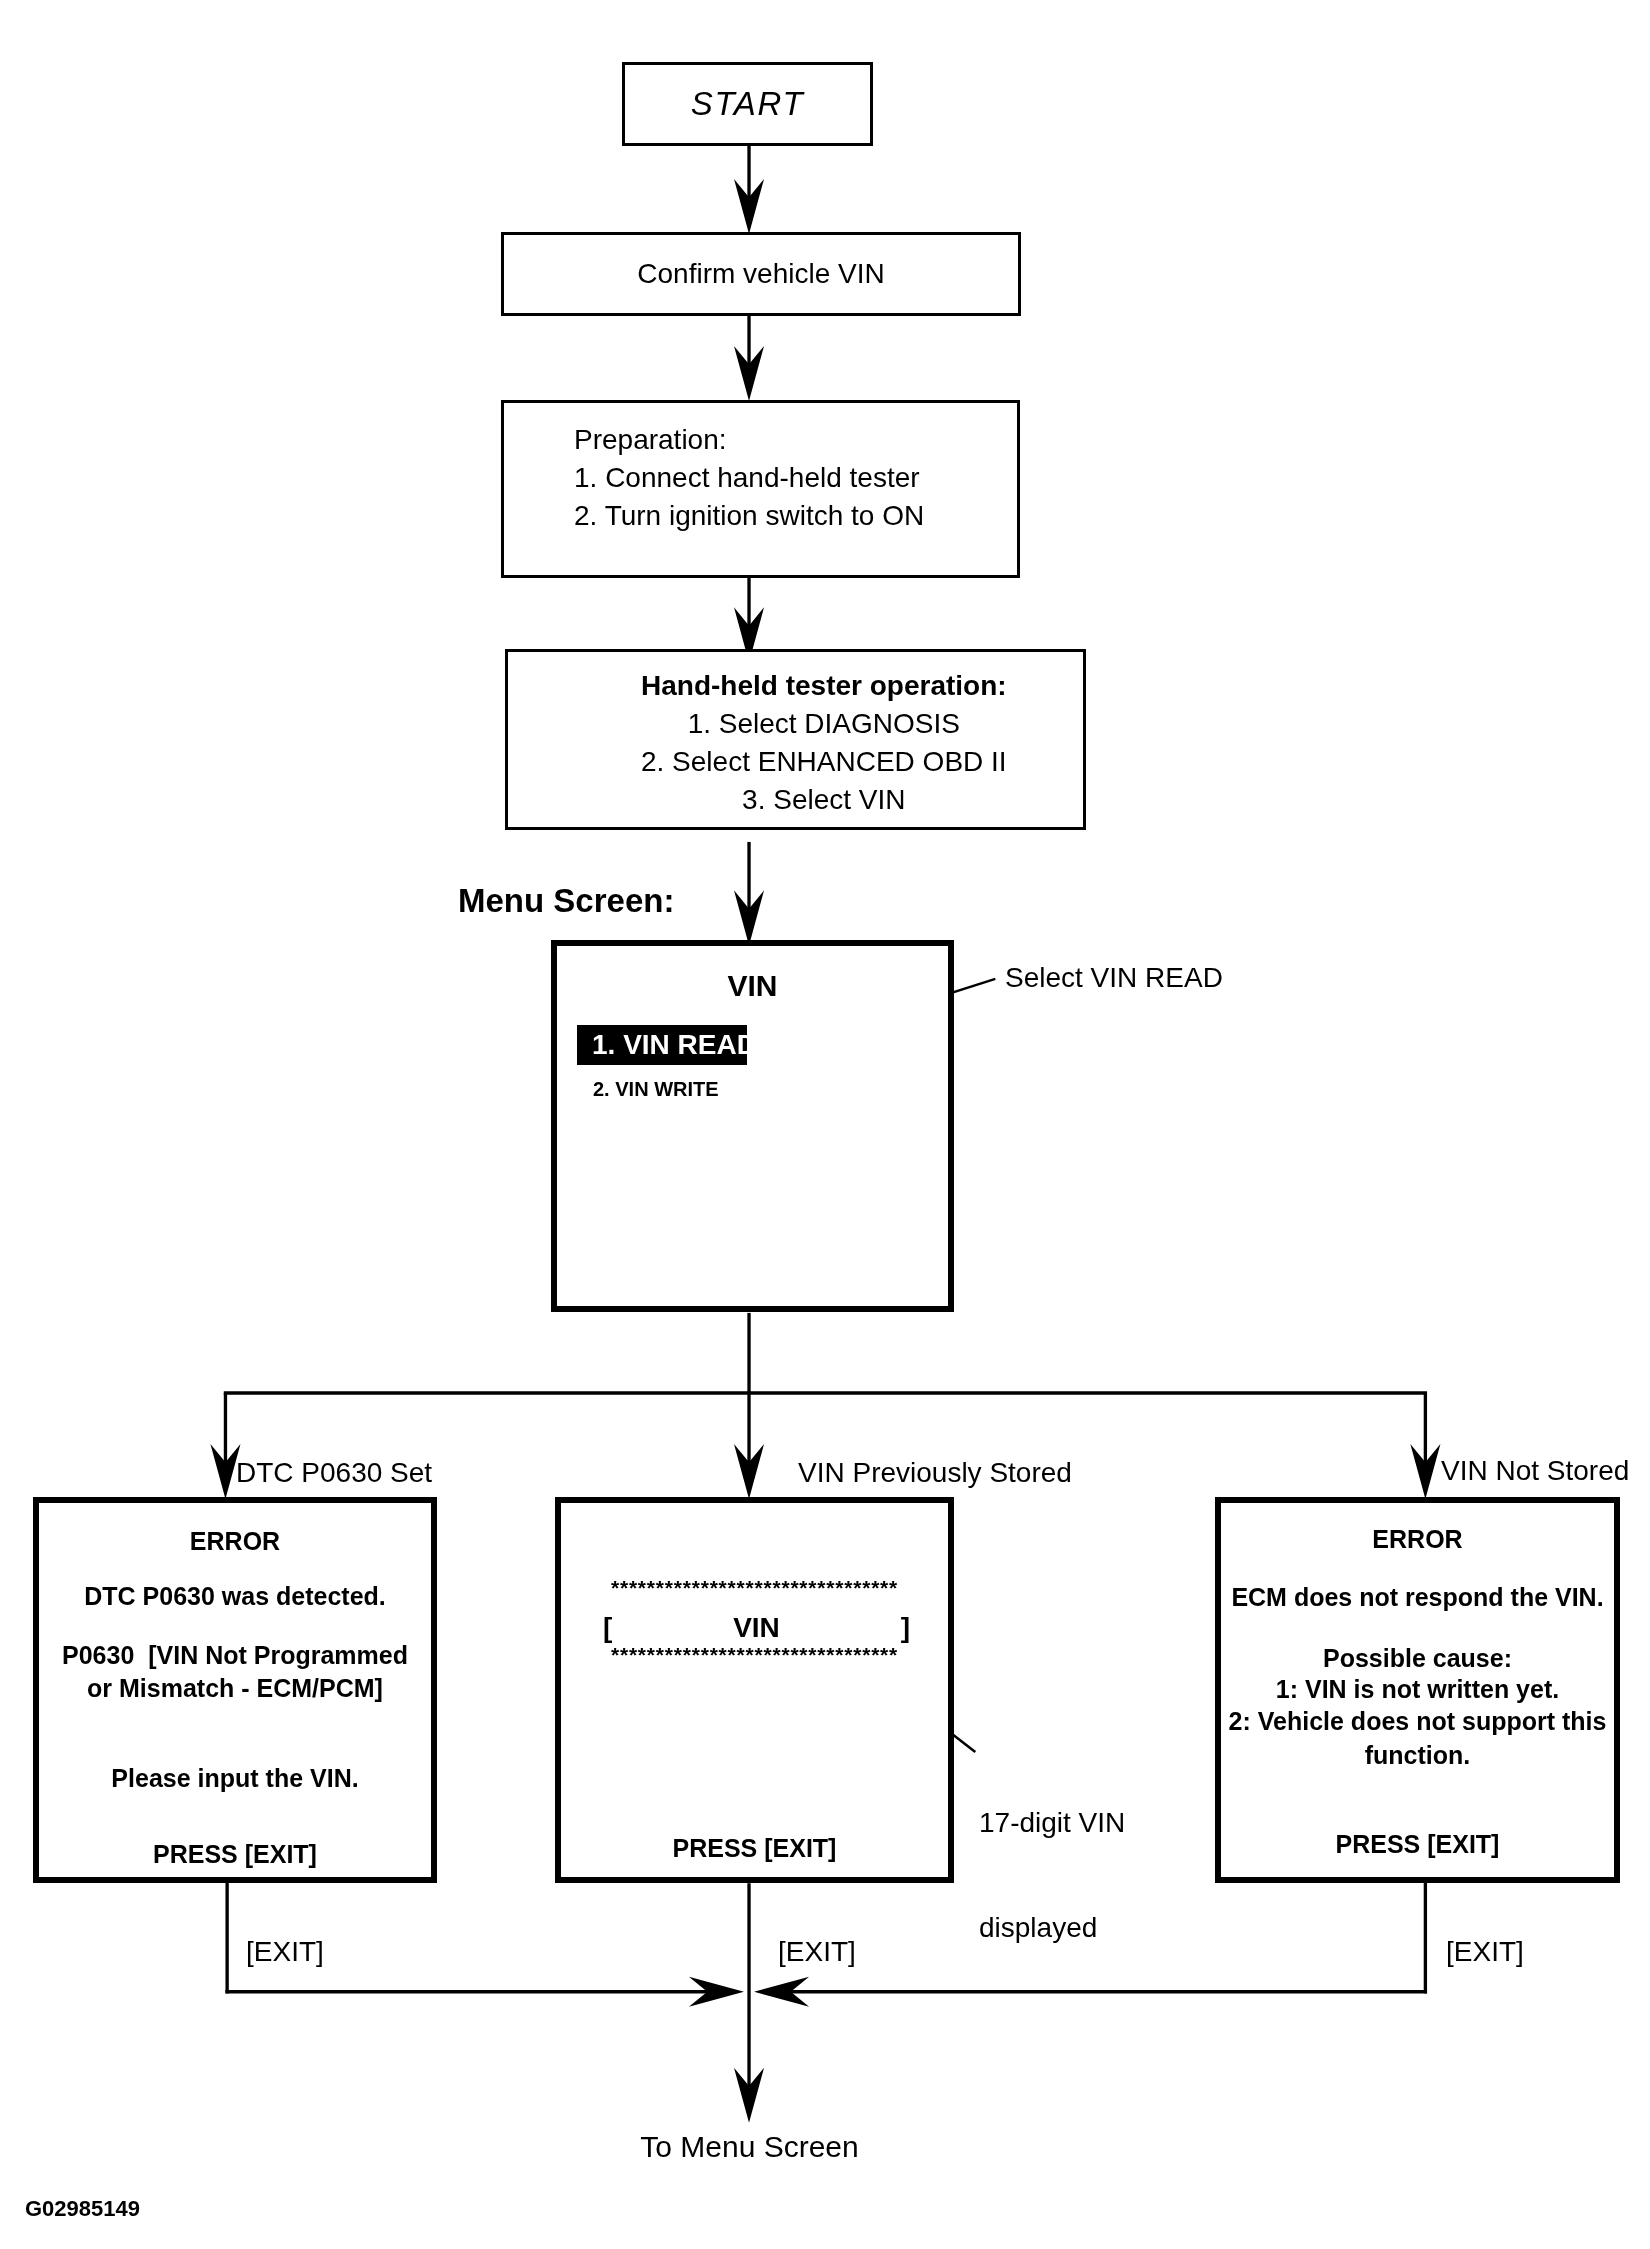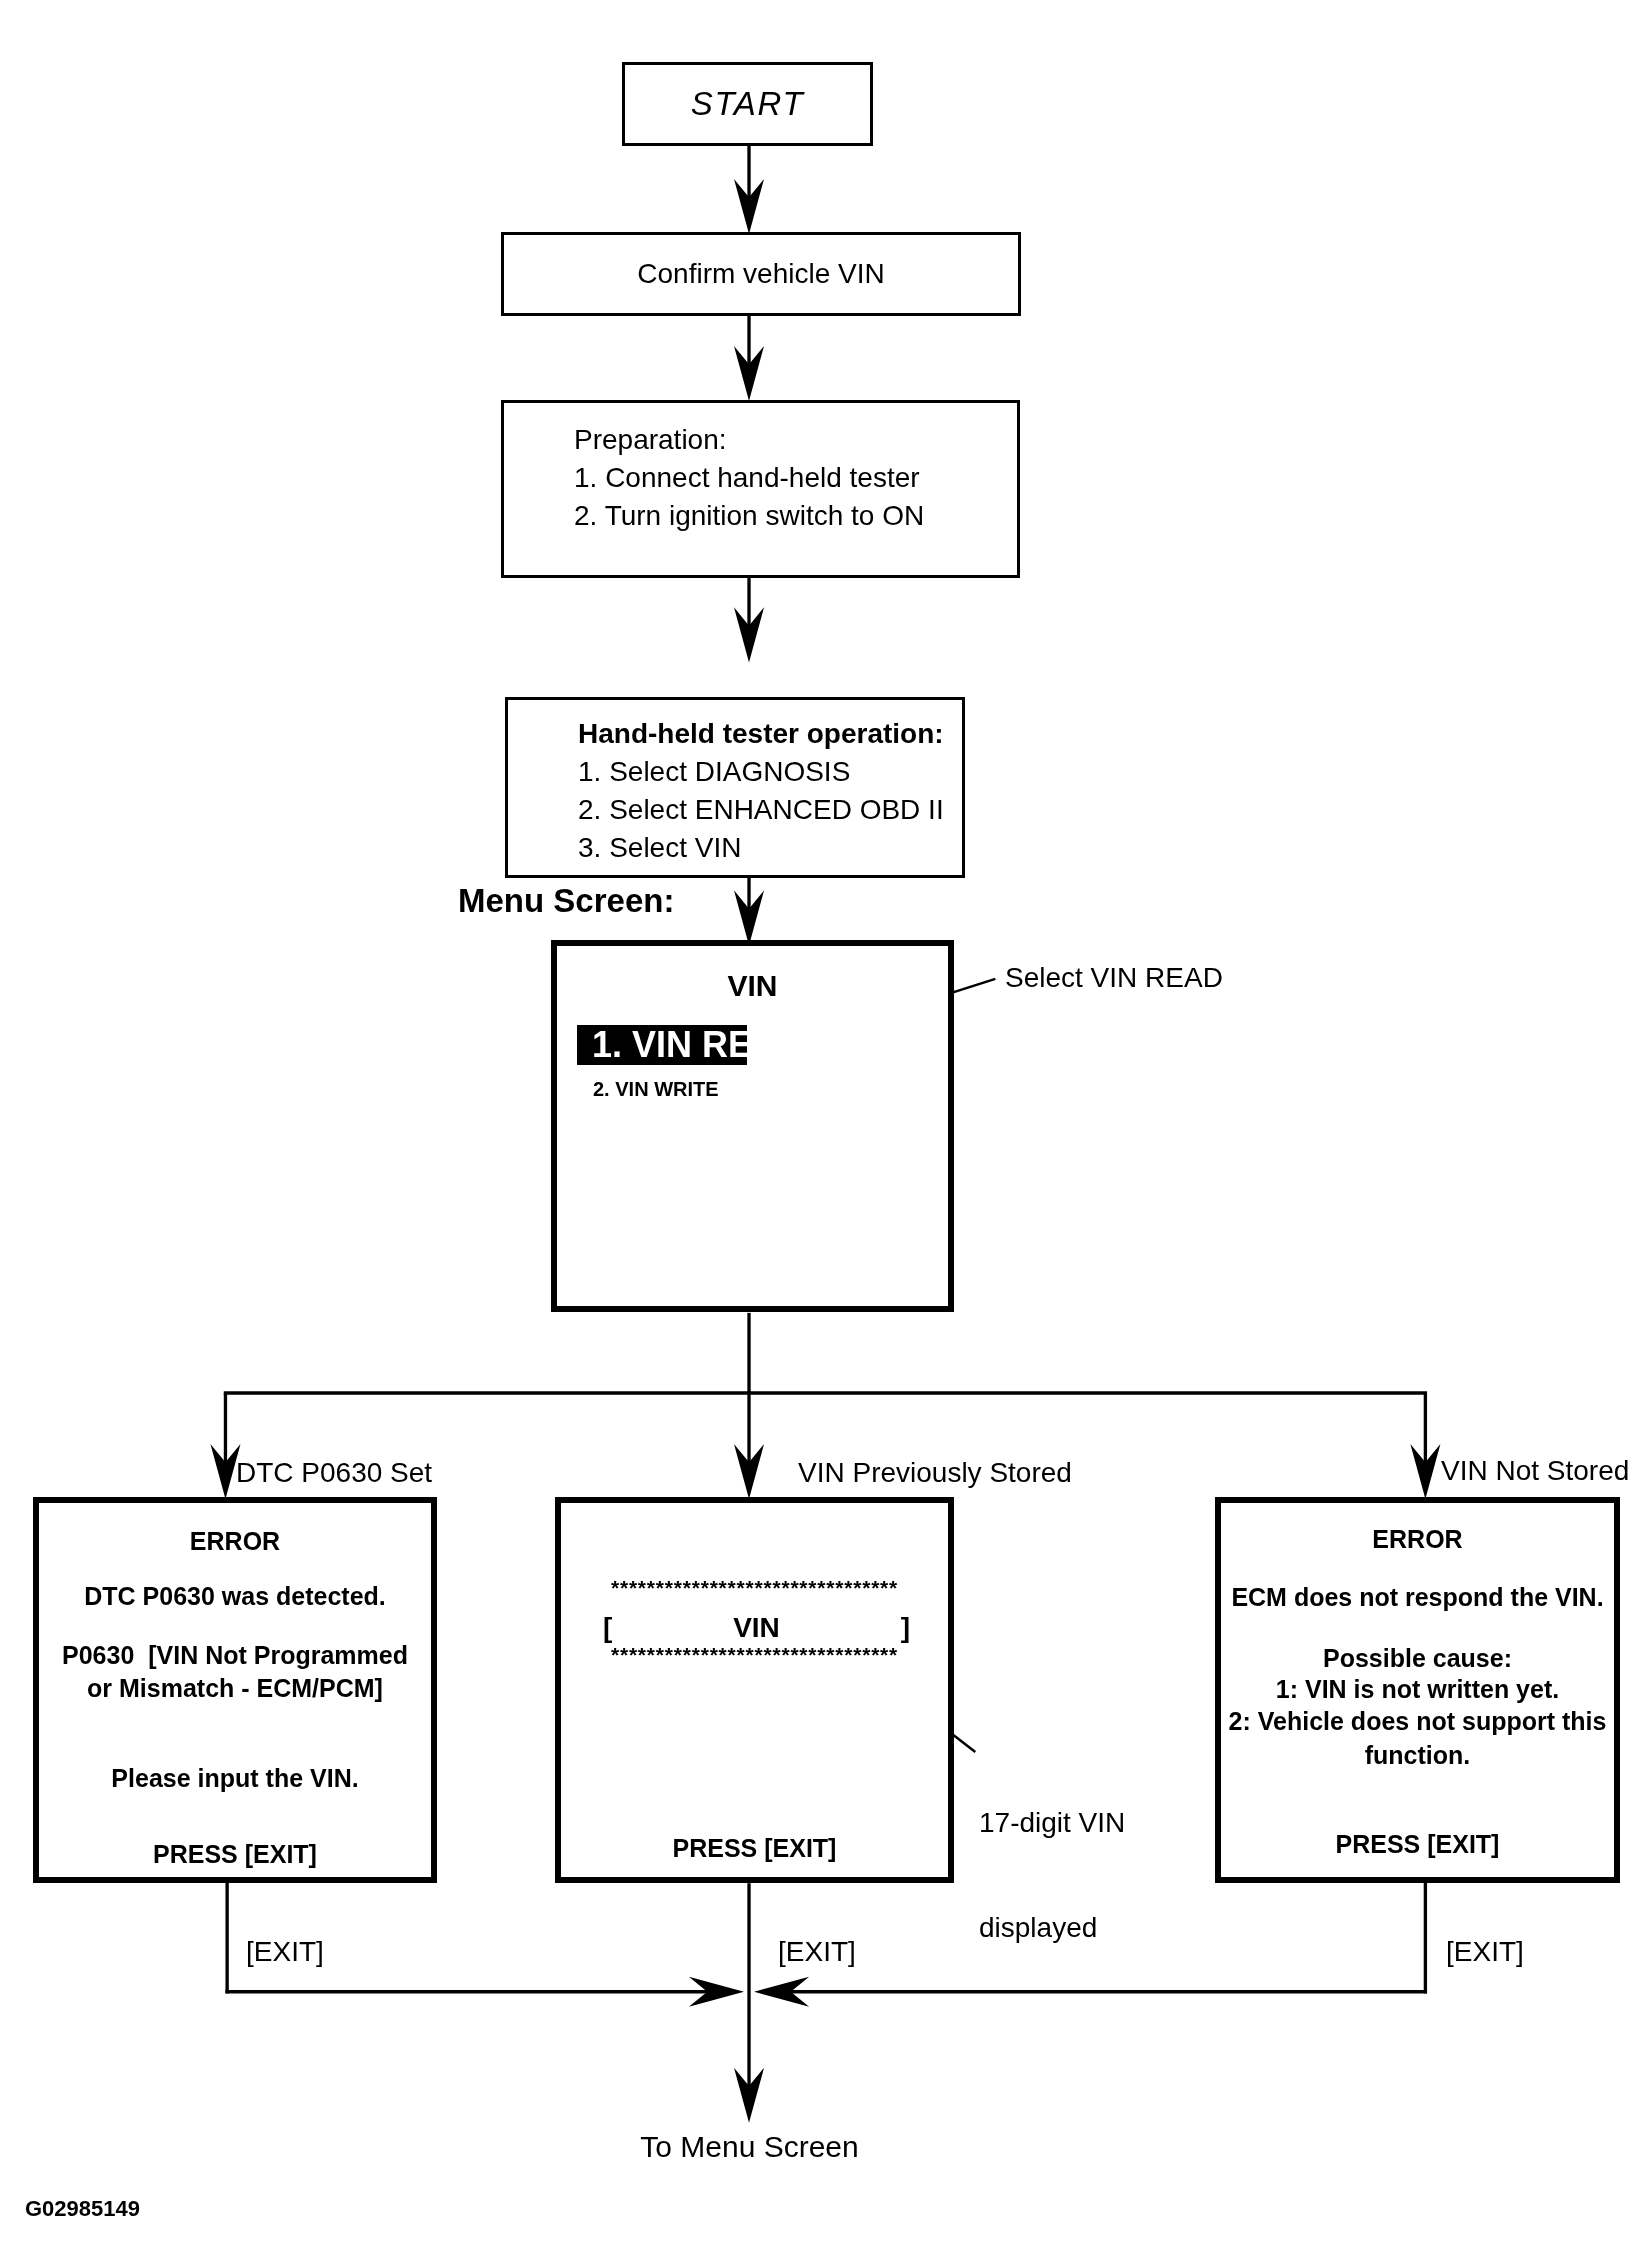--- a/index.html
+++ b/index.html
@@ -16,27 +16,27 @@
   .bold{font-weight:bold;}
   .pre{white-space:pre;}
   .lbl{position:absolute;z-index:3;font-size:28px;white-space:pre;}
   .bline{position:absolute;left:0;right:0;text-align:center;font-weight:bold;font-size:25px;line-height:33px;white-space:pre;}
   .ast{position:absolute;left:0;right:0;text-align:center;font-weight:bold;font-size:21px;letter-spacing:0.8px;white-space:pre;}
 
   #box-start{left:622px;top:62px;width:251px;height:84px;}
   #start-label{font-size:33px;letter-spacing:1.7px;font-style:italic;}
   #box-confirm{left:501px;top:232px;width:520px;height:84px;}
   #box-prep{left:501px;top:400px;width:519px;height:178px;padding:18.4px 13.4px 0 70px;}
-  #box-tester{left:505px;top:697px;width:460px;height:181px;padding:15px 13.4px 0 70px;}
+  #box-tester{left:505px;top:649px;width:581px;height:181px;padding:15px 13.4px 0 70px;text-align:center;}
   #menu-screen-label{left:458px;top:882px;font-size:33px;font-weight:bold;}
 
   #box-menu{left:551px;top:940px;width:403px;height:372px;}
   #menu-title{position:absolute;left:0;right:0;top:23.4px;text-align:center;font-size:30px;font-weight:bold;}
   #menu-highlight{position:absolute;left:20px;top:79px;width:170px;height:40px;background:var(--hl-bg);
-    color:var(--hl-tx);font-size:36px;font-weight:bold;line-height:40px;padding-left:15px;box-sizing:border-box;white-space:pre;}
+    color:var(--hl-tx);font-size:28px;font-weight:bold;line-height:40px;padding-left:15px;box-sizing:border-box;white-space:pre;}
   #menu-item2{position:absolute;left:36px;top:132px;font-size:20px;font-weight:bold;white-space:pre;}
   #callout-menu{left:1005px;top:962px;}
 
   #lbl-branch-left{left:236px;top:1457px;}
   #lbl-branch-mid{left:798px;top:1457px;}
   #lbl-branch-right{left:1441px;top:1455px;}
 
   #box-b-left{left:33px;top:1497px;width:404px;height:386px;}
   #box-b-mid{left:555px;top:1497px;width:399px;height:386px;}
   #box-b-right{left:1215px;top:1497px;width:405px;height:386px;}

